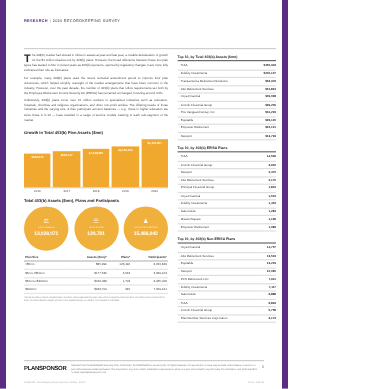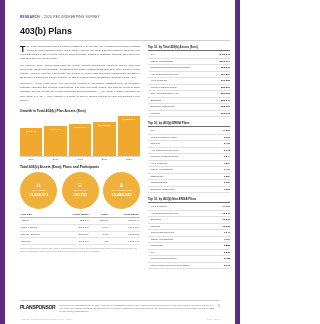--- a/index.html
+++ b/index.html
@@ -123,21 +123,20 @@
 
 <div class="edge-left"></div>
 <div class="edge-right"></div>
 
 <div class="page">
 
   <div class="eyebrow">
     <b>RESEARCH</b><span class="sep">|</span><span>2020 RECORDKEEPING SURVEY</span>
   </div>
 
-  <div class="title">403(b) Plans</div>
   <div class="title-rule"></div>
 
   <div class="col-left">
 
     <div class="body-copy">
       <p><span class="dropcap">T</span><span>he 403(b) market had slowed in inflow in assets at year-end last year, a notable deceleration of growth for the $1 million shadow unit by 403(b) plans. However, the broad difference between these two plan types has started to blur in recent years as 403(b) sponsors, spurred by regulatory changes, have more fully embraced their role as fiduciaries.</span></p>
       <p>For example, many 403(b) plans used the recent remedial amendment period to improve their plan documents, which helped simplify oversight of the market arrangements that have been common in the industry. However, over the past decade, the number of 403(b) plans that follow requirements set forth by the Employee Retirement Income Security Act (ERISA) has remained unchanged, hovering around 4.5%.</p>
       <p>Collectively, 403(b) plans cover over 15 million workers in specialized industries such as education, hospitals, churches and religious organizations, and other non-profit entities. The differing needs of those industries and the varying size of their participant account balances — e.g., those in higher education are twice those in K-12 — have resulted in a range of service models catering to each sub-segment of the market.</p>
     </div>
 

